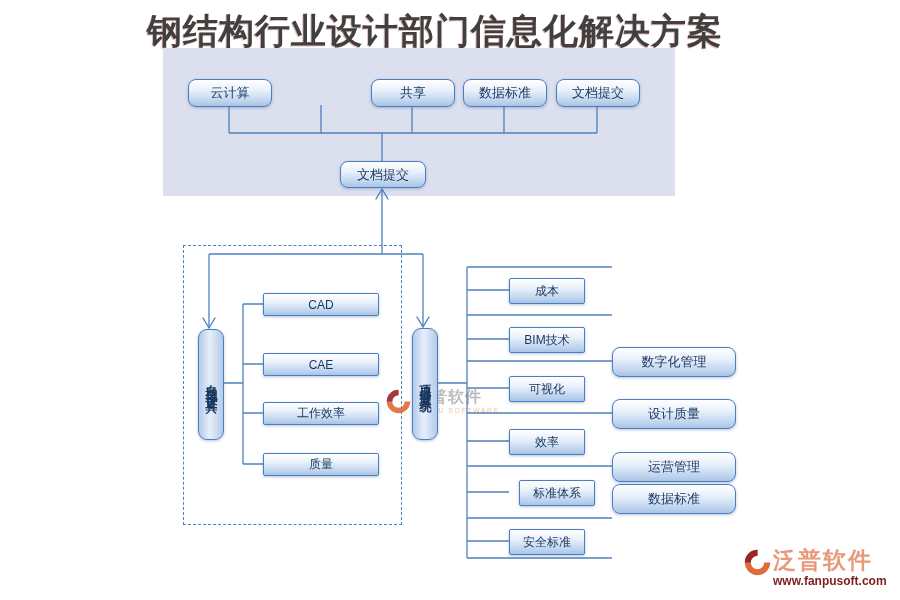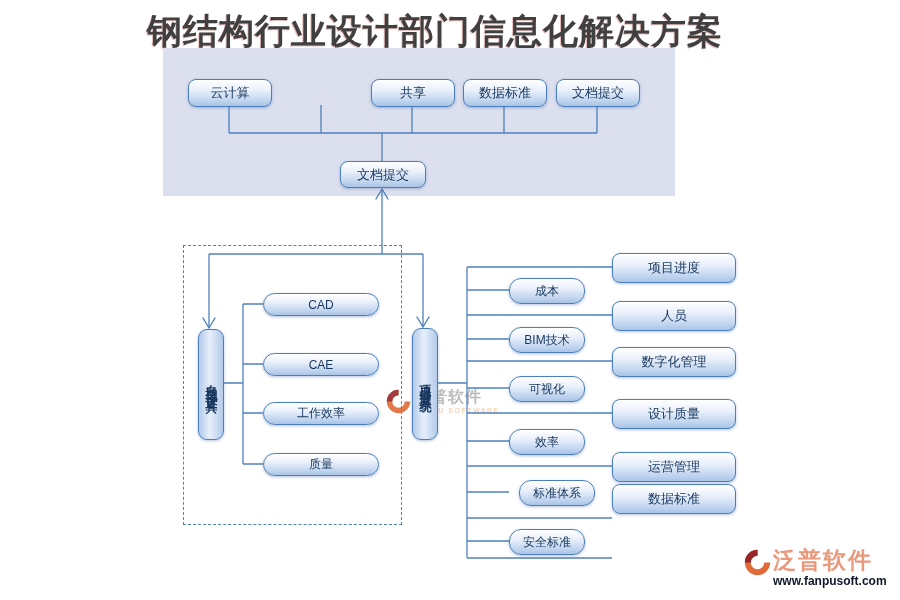--- a/index.html
+++ b/index.html
@@ -15,36 +15,36 @@
   .wires{position:absolute;left:0;top:0;width:900px;height:600px;z-index:2;pointer-events:none;}
 
   .dashedbox{position:absolute;left:183px;top:245px;width:217px;height:278px;
              border:1px dashed #4f81bd;z-index:1;}
 
   .btn{position:absolute;z-index:3;display:flex;align-items:center;justify-content:center;
        border:1px solid #4a7ebc;border-radius:8px;color:#17365d;font-weight:normal;
        font-size:13px;white-space:nowrap;
        background:linear-gradient(180deg,#ffffff 0%,#eaf1fb 38%,#bed3ee 82%,#a9c4e6 100%);
        box-shadow:0 1px 3px rgba(90,120,170,0.45);}
-  .btn.small{font-size:12px;border-radius:12px;}
+  .btn.small{font-size:12px;border-radius:2px;}
   .vbtn{position:absolute;z-index:3;display:flex;align-items:center;justify-content:center;
         border:1px solid #4a7ebc;border-radius:9px;color:#17365d;font-weight:bold;font-size:12px;
         writing-mode:vertical-rl;text-orientation:upright;letter-spacing:3px;
         background:linear-gradient(90deg,#b4cbe9 0%,#e6eefa 45%,#b4cbe9 100%);
         box-shadow:0 1px 3px rgba(90,120,170,0.45);}
 
   .watermark{position:absolute;left:386px;top:389px;z-index:1;display:flex;align-items:flex-start;gap:3px;opacity:0.9;}
   .watermark .wm-text{display:flex;flex-direction:column;line-height:1;}
   .watermark .wm-brand{font-size:16px;font-weight:bold;color:#b5b5b8;letter-spacing:1px;}
   .watermark .wm-sub{font-size:7px;color:#f2bd95;letter-spacing:1.5px;margin-top:2px;}
 
   .brand{position:absolute;left:744px;top:549px;z-index:4;display:flex;align-items:flex-start;gap:2px;}
   .brand .b-text{display:flex;flex-direction:column;line-height:1;}
   .brand .b-name{font-size:23px;font-weight:bold;color:#e8997c;letter-spacing:2px;}
-  .brand .b-url{font-size:12px;font-weight:bold;color:#0f172a;margin-top:3px;text-align:center;}
+  .brand .b-url{font-size:12px;font-weight:bold;color:#7f1d1d;margin-top:3px;text-align:center;}
 </style>
 </head>
 <body>
 
 <div class="canvas">
 
   <h1 class="title">钢结构行业设计部门信息化解决方案</h1>
 
   <div class="panel"></div>
   <div class="dashedbox"></div>
@@ -81,22 +81,20 @@
 
   <div class="vbtn" style="left:412px;top:328px;width:24px;height:110px">项目管理系统</div>
 
   <div class="btn small" style="left:509px;top:278px;width:74px;height:24px">成本</div>
   <div class="btn small" style="left:509px;top:327px;width:74px;height:24px">BIM技术</div>
   <div class="btn small" style="left:509px;top:376px;width:74px;height:24px">可视化</div>
   <div class="btn small" style="left:509px;top:429px;width:74px;height:24px">效率</div>
   <div class="btn small" style="left:519px;top:480px;width:74px;height:24px">标准体系</div>
   <div class="btn small" style="left:509px;top:529px;width:74px;height:24px">安全标准</div>
 
-  <div class="btn" style="left:612px;top:253px;width:122px;height:28px">项目进度</div>
-  <div class="btn" style="left:612px;top:301px;width:122px;height:28px">人员</div>
   <div class="btn" style="left:612px;top:399px;width:122px;height:28px">设计质量</div>
   <div class="btn" style="left:612px;top:347px;width:122px;height:28px">数字化管理</div>
   <div class="btn" style="left:612px;top:452px;width:122px;height:28px">运营管理</div>
   <div class="btn" style="left:612px;top:484px;width:122px;height:28px">数据标准</div>
 
   <div class="watermark">
     <svg width="25" height="25">
         <use href="#swirl" width="25" height="25"></use>
       </svg>
     <div class="wm-text">

